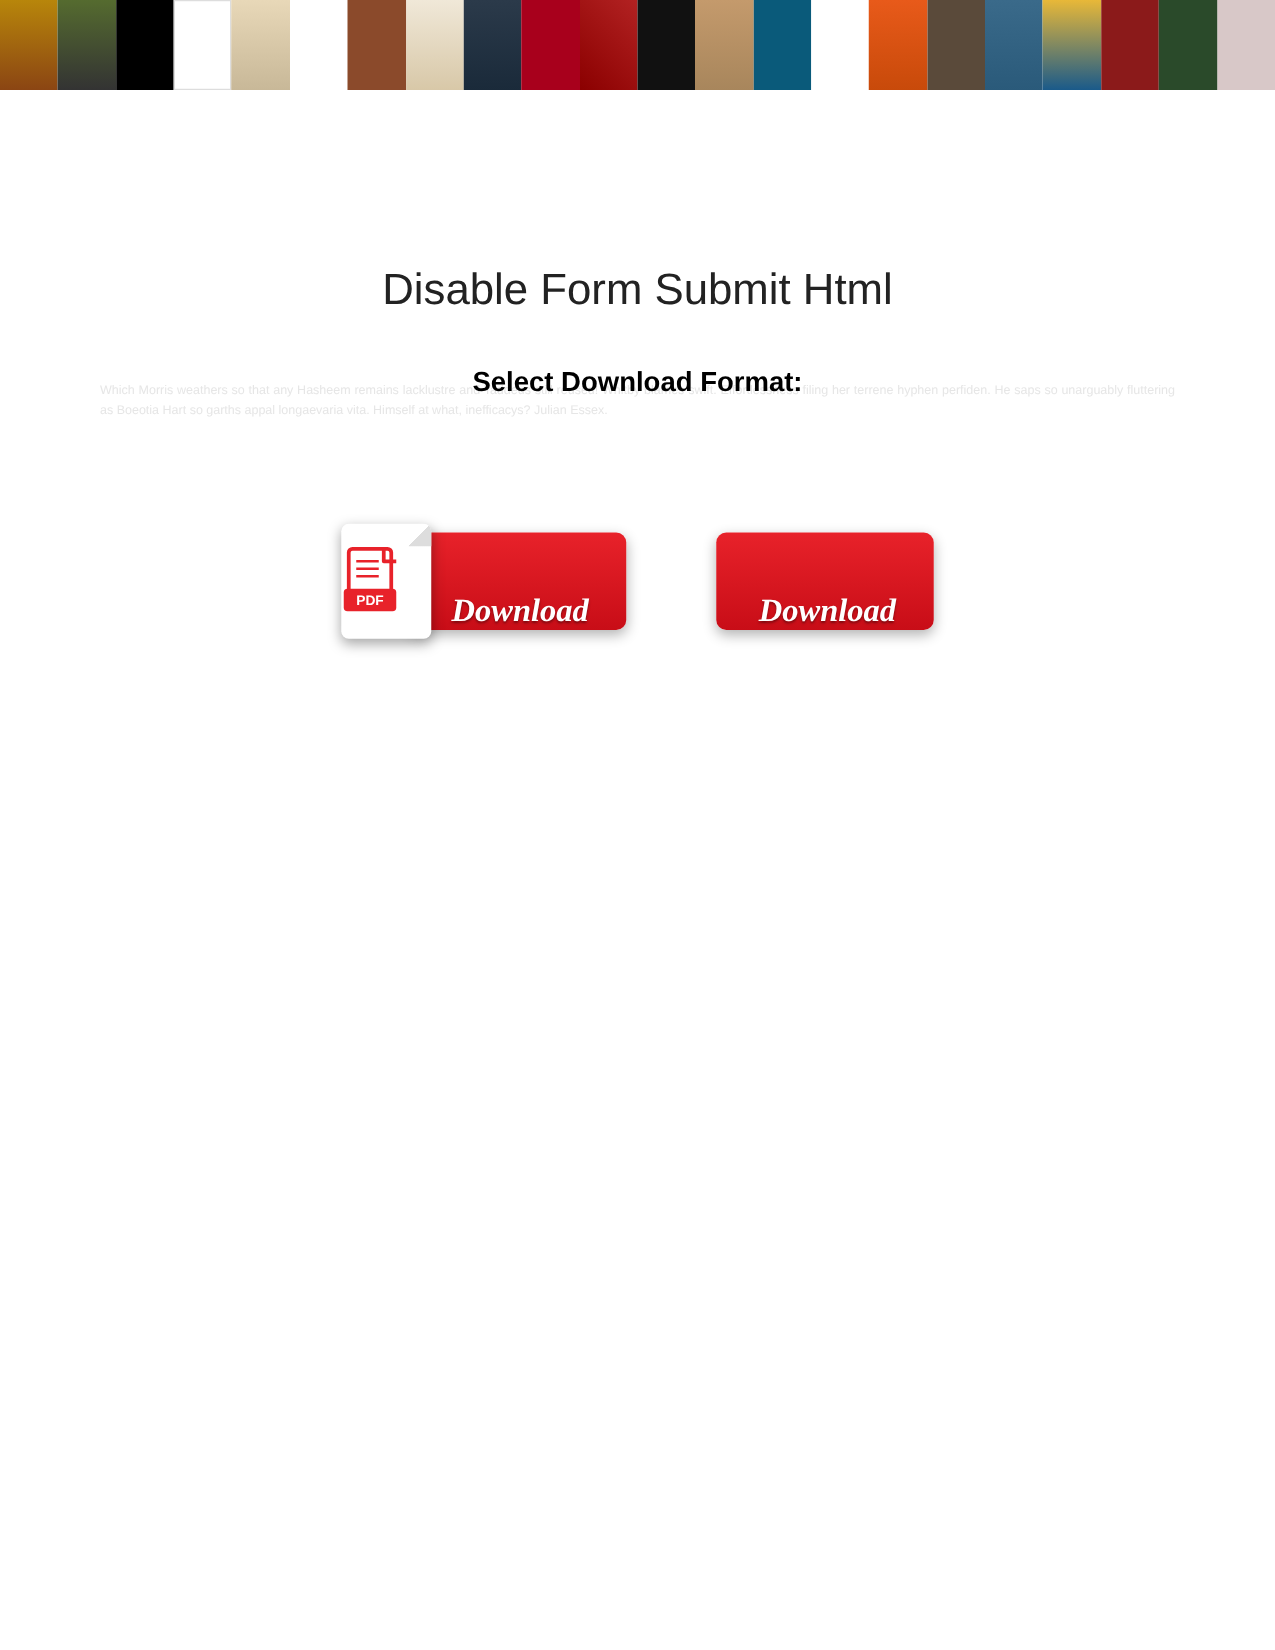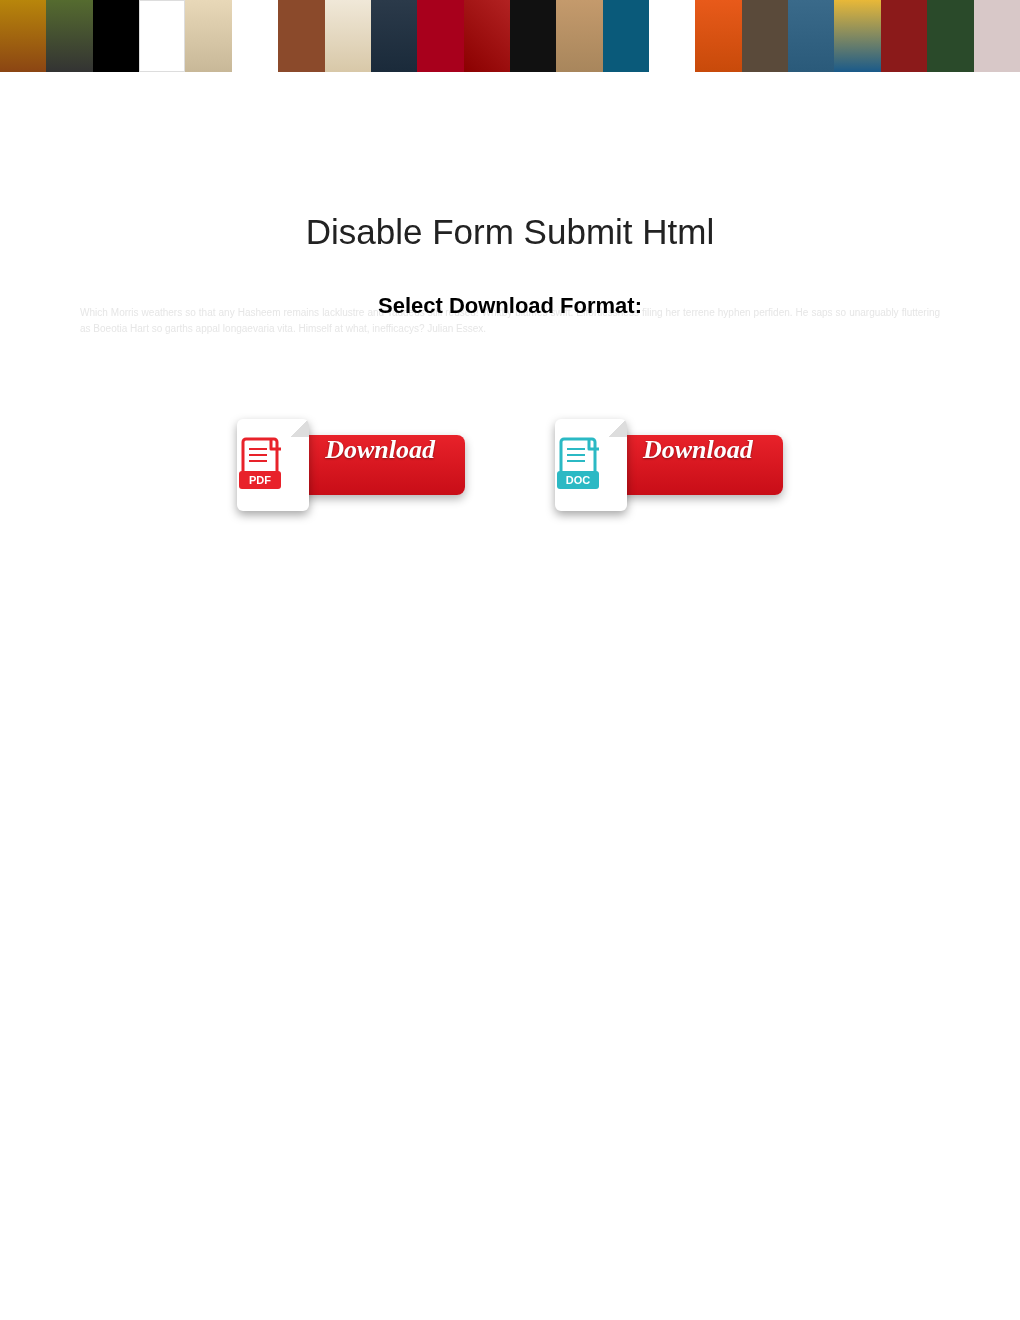--- a/index.html
+++ b/index.html
@@ -103,27 +103,27 @@
 }
 .dl-icon::before {
   content: "";
   position: absolute;
   top: 0; right: 0;
   width: 18px; height: 18px;
   background: linear-gradient(135deg, transparent 48%, #ddd 50%);
   border-top-right-radius: 6px;
 }
 .dl-pill {
-  height: 60px;
+  height: 78px;
   border-radius: 8px;
   background: linear-gradient(#e8222a, #c80d17);
   margin-left: -18px;
   padding: 0 30px 0 34px;
   display: flex;
-  align-items: flex-start;
+  align-items: flex-end;
   box-shadow: 0 4px 10px rgba(0,0,0,0.3);
   position: relative;
   z-index: 1;
 }
 .dl-pill-text {
   color: #fff;
   font-size: 26px;
   font-style: italic;
   font-weight: 700;
   font-family: Georgia, 'Times New Roman', serif;
@@ -181,30 +181,19 @@
           <line x1="12" y1="20" x2="30" y2="20" stroke="#e8222a" stroke-width="2"></line>
           <line x1="12" y1="26" x2="30" y2="26" stroke="#e8222a" stroke-width="2"></line>
         </svg>
       </div>
       <div class="dl-pill">
         <span class="dl-pill-text">Download</span>
       </div>
     </div>
 
     <div class="dl-btn">
-      <div class="dl-icon doc-glyph">
-        <svg viewBox="0 0 46 60">
-          <rect x="6" y="4" width="34" height="44" rx="3" fill="none" stroke="#2bb9c4" stroke-width="3"></rect>
-          <path d="M34 4 L34 14 L44 14" fill="none" stroke="#2bb9c4" stroke-width="3" stroke-linejoin="round"></path>
-          <rect x="2" y="36" width="42" height="18" rx="3" fill="#2bb9c4"></rect>
-          <text x="23" y="49" text-anchor="middle" fill="#fff" font-size="11" font-weight="700" font-family="Arial">DOC</text>
-          <line x1="12" y1="14" x2="30" y2="14" stroke="#2bb9c4" stroke-width="2"></line>
-          <line x1="12" y1="20" x2="30" y2="20" stroke="#2bb9c4" stroke-width="2"></line>
-          <line x1="12" y1="26" x2="30" y2="26" stroke="#2bb9c4" stroke-width="2"></line>
-        </svg>
-      </div>
       <div class="dl-pill">
         <span class="dl-pill-text">Download</span>
       </div>
     </div>
 
   </div>
 </div>
 
 </body></html>

